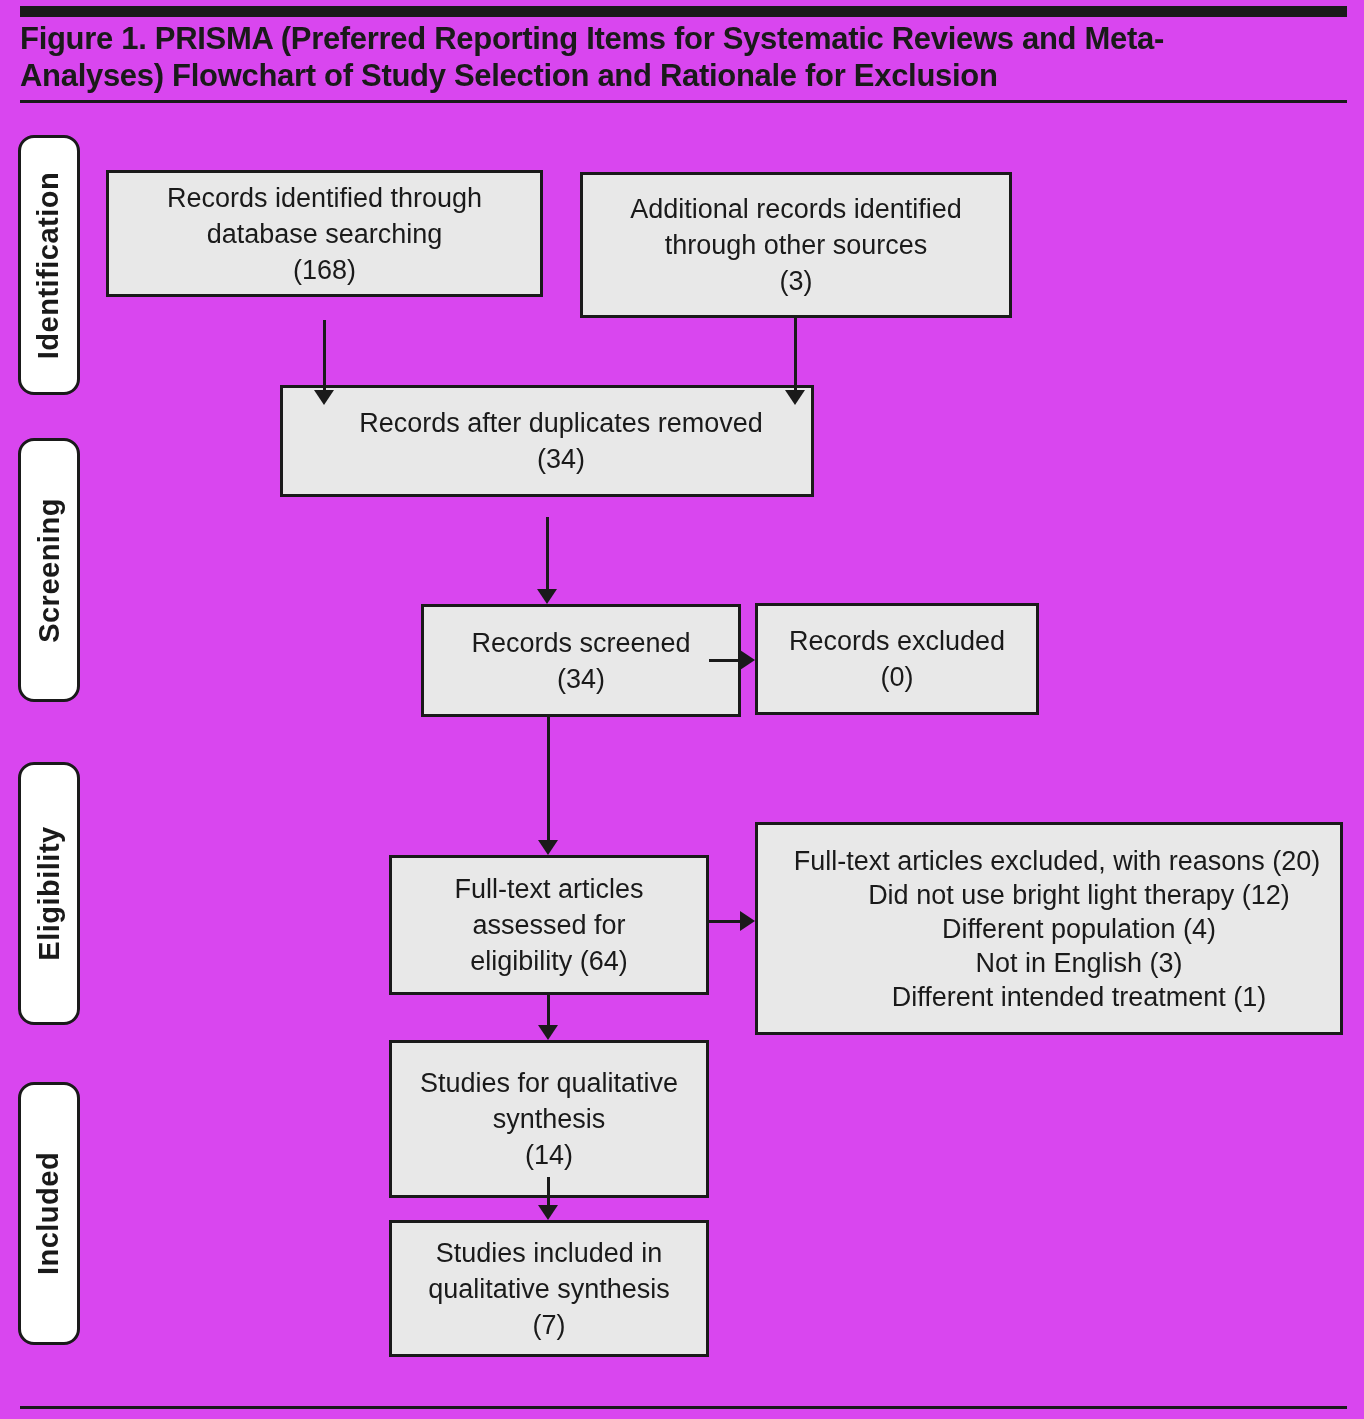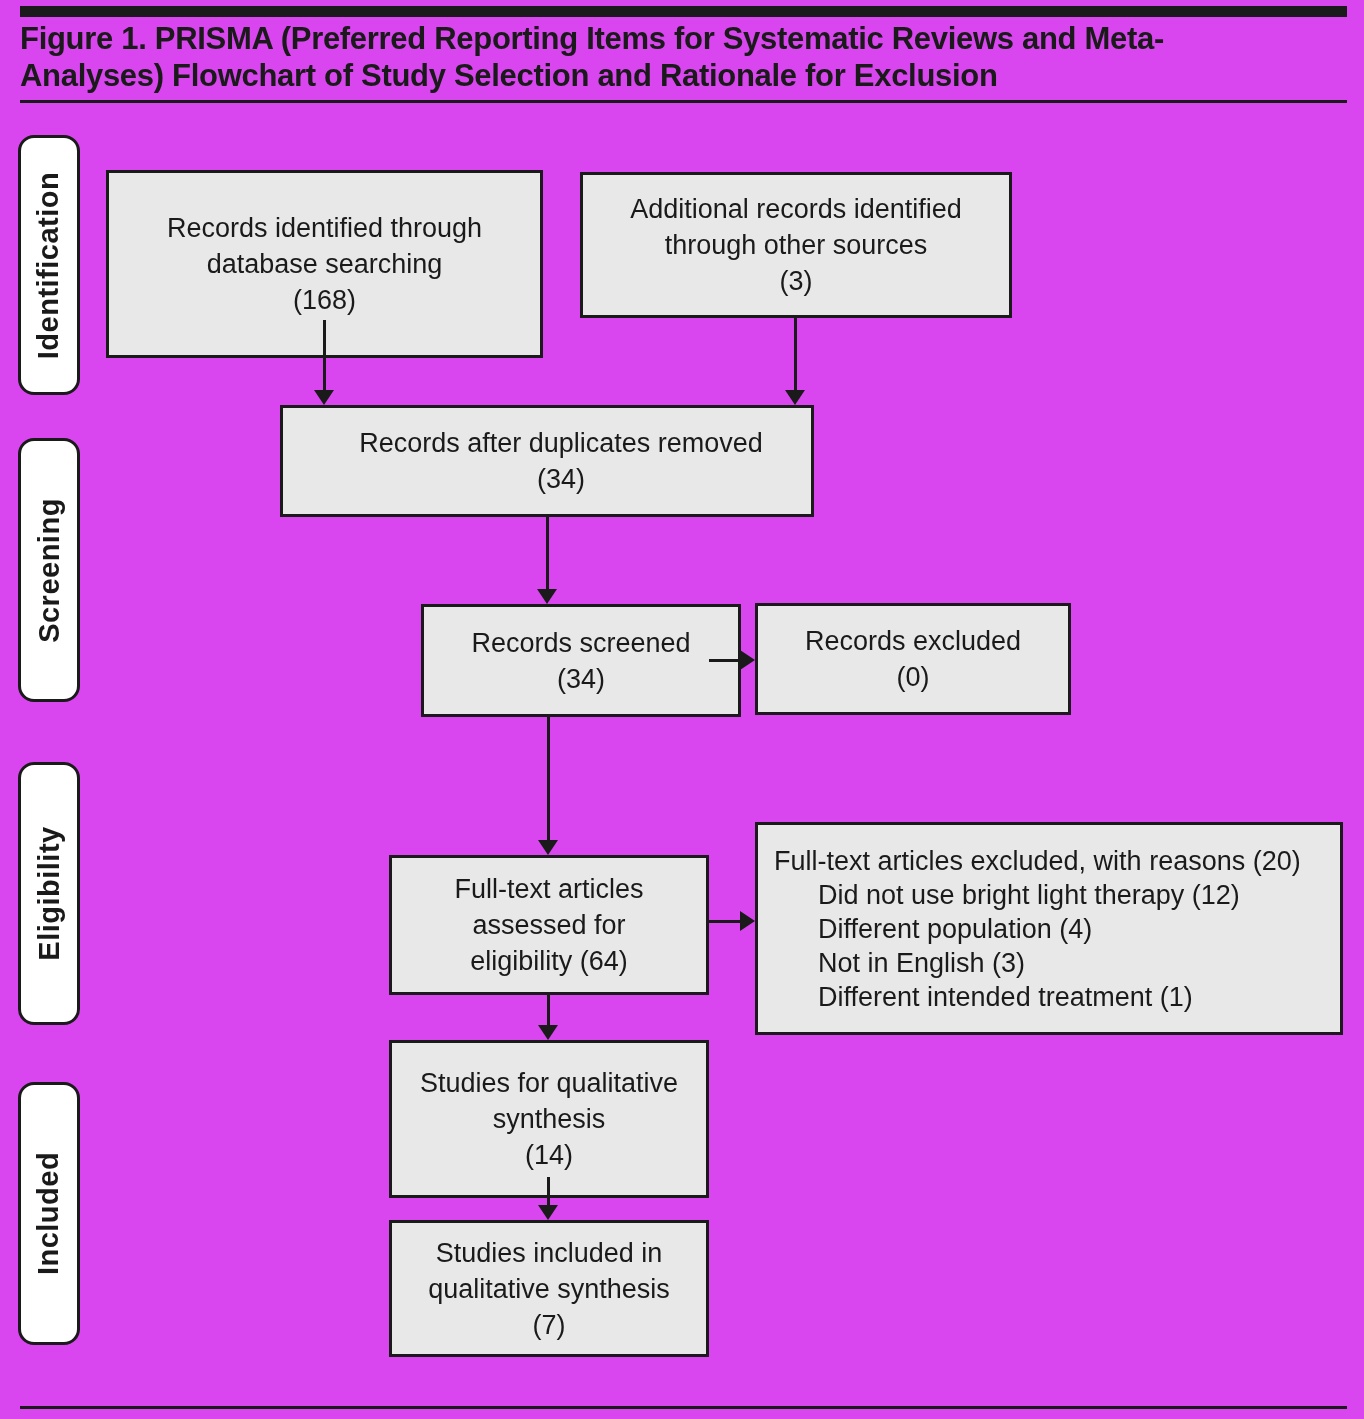--- a/index.html
+++ b/index.html
@@ -46,21 +46,21 @@
     border: 3px solid var(--ink, #1a1a1a);
     box-sizing: border-box;
     display: flex; flex-direction: column;
     align-items: center; justify-content: center;
     text-align: center;
     font-size: 27px; line-height: 36px;
     white-space: pre-line;
   }
   .fbox.left {
     align-items: stretch;
-    text-align: left;
+    text-align: center;
     line-height: 34px;
     white-space: normal;
   }
   .fbox.left .hed { padding-left: 16px; }
   .fbox.left .rsn { padding-left: 60px; }
 
   .shaft-v { position: absolute; width: 3px; background: var(--ink, #1a1a1a); }
   .shaft-h { position: absolute; height: 3px; background: var(--ink, #1a1a1a); }
   .head-down {
     position: absolute; width: 0; height: 0;
@@ -91,43 +91,43 @@
   <div class="stage" style="top:438px; height:264px;">
     <span>Screening</span>
   </div>
   <div class="stage" style="top:762px; height:263px;">
     <span>Eligibility</span>
   </div>
   <div class="stage" style="top:1082px; height:263px;">
     <span>Included</span>
   </div>
 
-  <div class="fbox" style="left:106px; top:170px; width:437px; height:188px;">
+  <div class="fbox" style="left:106px; top:170px; width:437px; height:127px;">
     <div>Records identified through
 database searching
 (168)</div>
   </div>
 
   <div class="fbox" style="left:580px; top:172px; width:432px; height:146px;">
     <div>Additional records identified
 through other sources
 (3)</div>
   </div>
 
-  <div class="fbox" style="left:280px; top:405px; width:534px; height:112px;padding-left:28px;">
+  <div class="fbox" style="left:280px; top:385px; width:534px; height:112px;padding-left:28px;">
     <div>Records after duplicates removed
 (34)</div>
   </div>
 
   <div class="fbox" style="left:389px; top:604px; width:320px; height:113px;margin-left:32px;">
     <div>Records screened
 (34)</div>
   </div>
 
-  <div class="fbox" style="left:755px; top:603px; width:316px; height:112px;">
+  <div class="fbox" style="left:755px; top:603px; width:284px; height:112px;">
     <div>Records excluded
 (0)</div>
   </div>
 
   <div class="fbox" style="left:389px; top:855px; width:320px; height:140px;">
     <div>Full-text articles
 assessed for
 eligibility (64)</div>
   </div>
 

